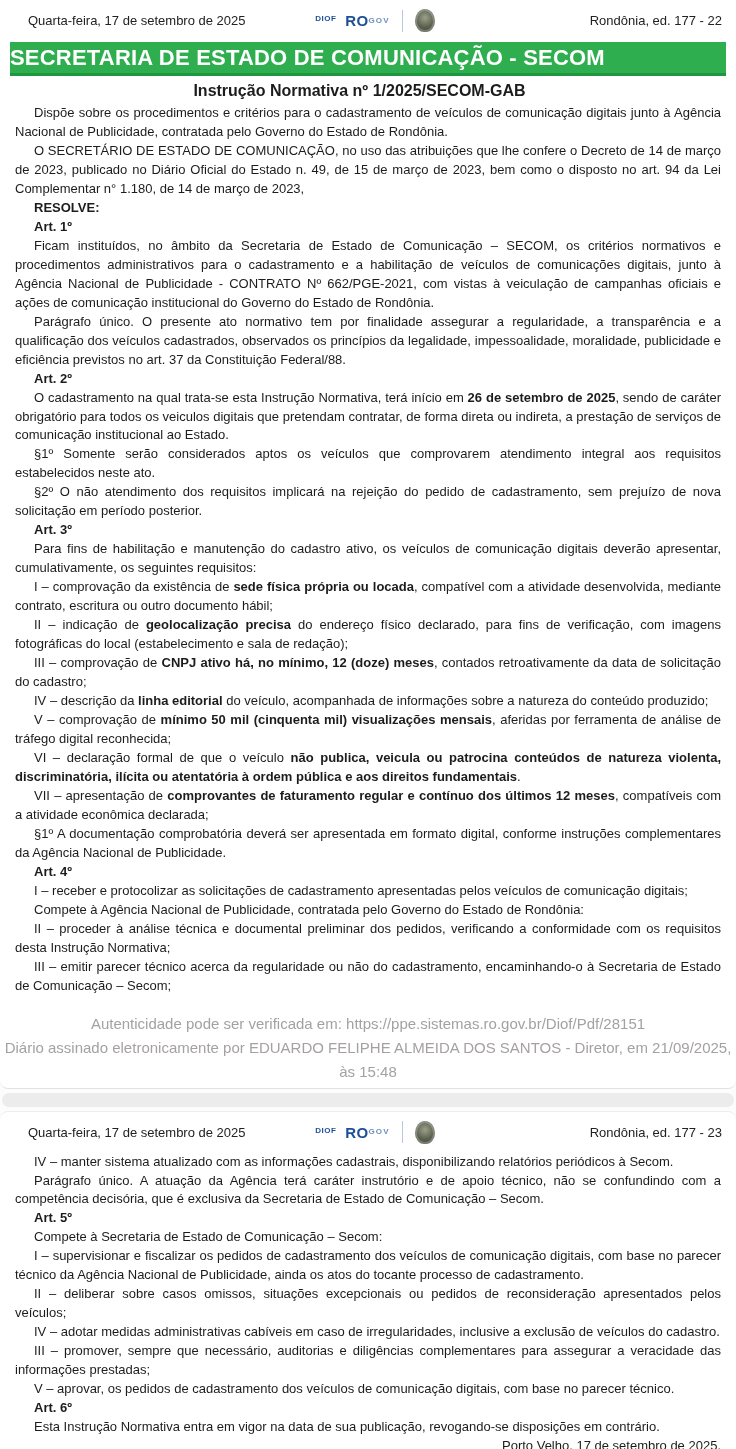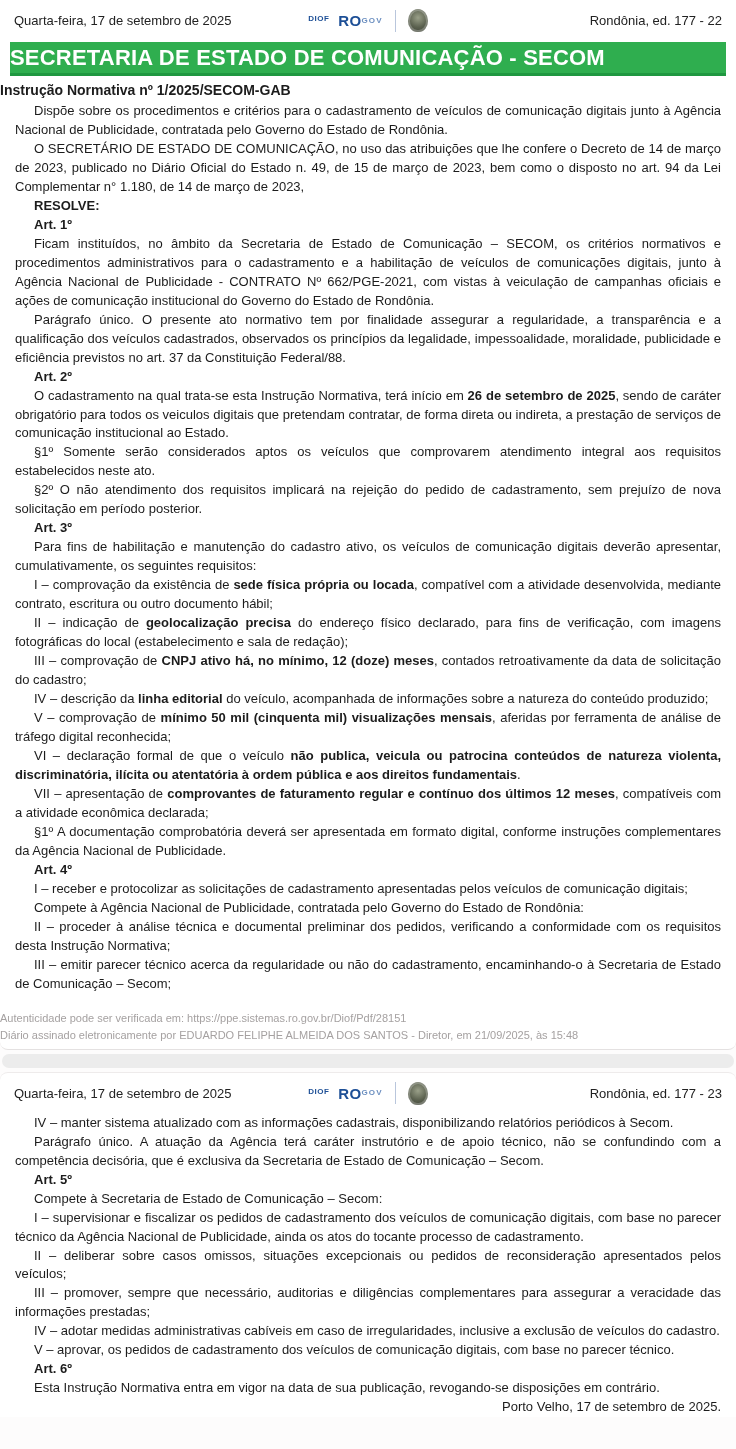--- a/index.html
+++ b/index.html
@@ -24,21 +24,21 @@
   .page{background:#fff;}
   .page-1{min-height:1026px;border-bottom:1px solid #e4e1e1;border-radius:0 0 8px 8px;padding-bottom:4px;}
   .page-2{border-radius:8px 8px 0 0;border-top:1px solid #eeebeb;}
   .page-divider{height:14px;background:var(--divider-gray);border-radius:7px;margin:4px 2px;}
 
   .page-header{
     display:flex;align-items:center;
     padding:9px 14px 5px 14px;
     font-size:13px;color:#222;
   }
-  .header-left{flex:1;text-align:left;}
+  .header-left{flex:1;text-align:left;margin-left:14px;}
   .header-right{flex:1;text-align:right;}
   .header-center{flex:0 0 auto;}
 
   .logo{display:flex;align-items:center;gap:9px;}
   .logo-diof{font-size:8px;font-weight:700;color:var(--logo-blue);letter-spacing:.5px;align-self:flex-start;margin-top:5px;}
   .logo-stack{display:flex;flex-direction:row;align-items:center;line-height:1;}
   .logo-ro{font-weight:800;font-size:15px;color:var(--logo-blue);letter-spacing:.3px;}
   .logo-gov{font-size:8px;font-weight:700;color:var(--logo-blue-light);letter-spacing:1.2px;}
   .logo-sep{width:1px;height:22px;background:#b9c6dc;margin:0 3px;}
   .emblem{
@@ -50,29 +50,29 @@
 
   .banner{
     margin:5px 10px 6px 10px;
     background:var(--banner-green);
     border-bottom:3px solid var(--banner-green-dark);
     text-align:left;
     padding:3px 0 2px 0;
   }
   .banner span{color:#fff;font-weight:700;font-size:22px;letter-spacing:.2px;}
 
-  .doc-title{font-weight:700;font-size:14px;margin:3px 17px 4px 0;}
+  .doc-title{text-align:center;font-weight:700;font-size:16px;margin:3px 17px 4px 0;}
 
   .content{padding:0 15px;font-size:13px;line-height:1.46;text-align:justify;}
   .para{margin:0;text-indent:19px;}
   .para.bold{font-weight:700;}
   .para.right{text-align:right;text-indent:0;}
   .para b{font-weight:700;}
 
-  .page-footer{margin-top:16px;font-size:11px;color:var(--footer-gray);line-height:1.6;}
+  .page-footer{margin-top:16px;text-align:center;font-size:15px;color:var(--footer-gray);line-height:1.6;}
 
   .page-2 .content{padding-top:4px;}
 </style>
 </head>
 <body>
 
 <section class="page page-1">
   <header class="page-header">
     <span class="header-left">Quarta-feira, 17 de setembro de 2025</span>
     <span class="header-center">
@@ -148,20 +148,20 @@
     <span class="header-right">Rondônia, ed.  177 - 23</span>
   </header>
 
   <div class="content">
       <p class="para"><span>IV – manter sistema atualizado com as informações cadastrais, disponibilizando relatórios periódicos à Secom.</span></p>
       <p class="para"><span>Parágrafo único. A atuação da Agência terá caráter instrutório e de apoio técnico, não se confundindo com a competência decisória, que é exclusiva da Secretaria de Estado de Comunicação – Secom.</span></p>
       <p class="para bold"><span>Art. 5º</span></p>
       <p class="para"><span>Compete à Secretaria de Estado de Comunicação – Secom:</span></p>
       <p class="para"><span>I – supervisionar e fiscalizar os pedidos de cadastramento dos veículos de comunicação digitais, com base no parecer técnico da Agência Nacional de Publicidade, ainda os atos do tocante processo de cadastramento.</span></p>
       <p class="para"><span>II – deliberar sobre casos omissos, situações excepcionais ou pedidos de reconsideração apresentados pelos veículos;</span></p>
+      <p class="para"><span>IV – adotar medidas administrativas cabíveis em caso de irregularidades, inclusive a exclusão de veículos do cadastro.</span></p>
       <p class="para"><span>III – promover, sempre que necessário, auditorias e diligências complementares para assegurar a veracidade das informações prestadas;</span></p>
-      <p class="para"><span>IV – adotar medidas administrativas cabíveis em caso de irregularidades, inclusive a exclusão de veículos do cadastro.</span></p>
       <p class="para"><span>V – aprovar, os pedidos de cadastramento dos veículos de comunicação digitais, com base no parecer técnico.</span></p>
       <p class="para bold"><span>Art. 6º</span></p>
       <p class="para"><span>Esta Instrução Normativa entra em vigor na data de sua publicação, revogando-se disposições em contrário.</span></p>
       <p class="para right"><span>Porto Velho, 17 de setembro de 2025.</span></p>
     </div>
 </section>
 
 </body></html>

